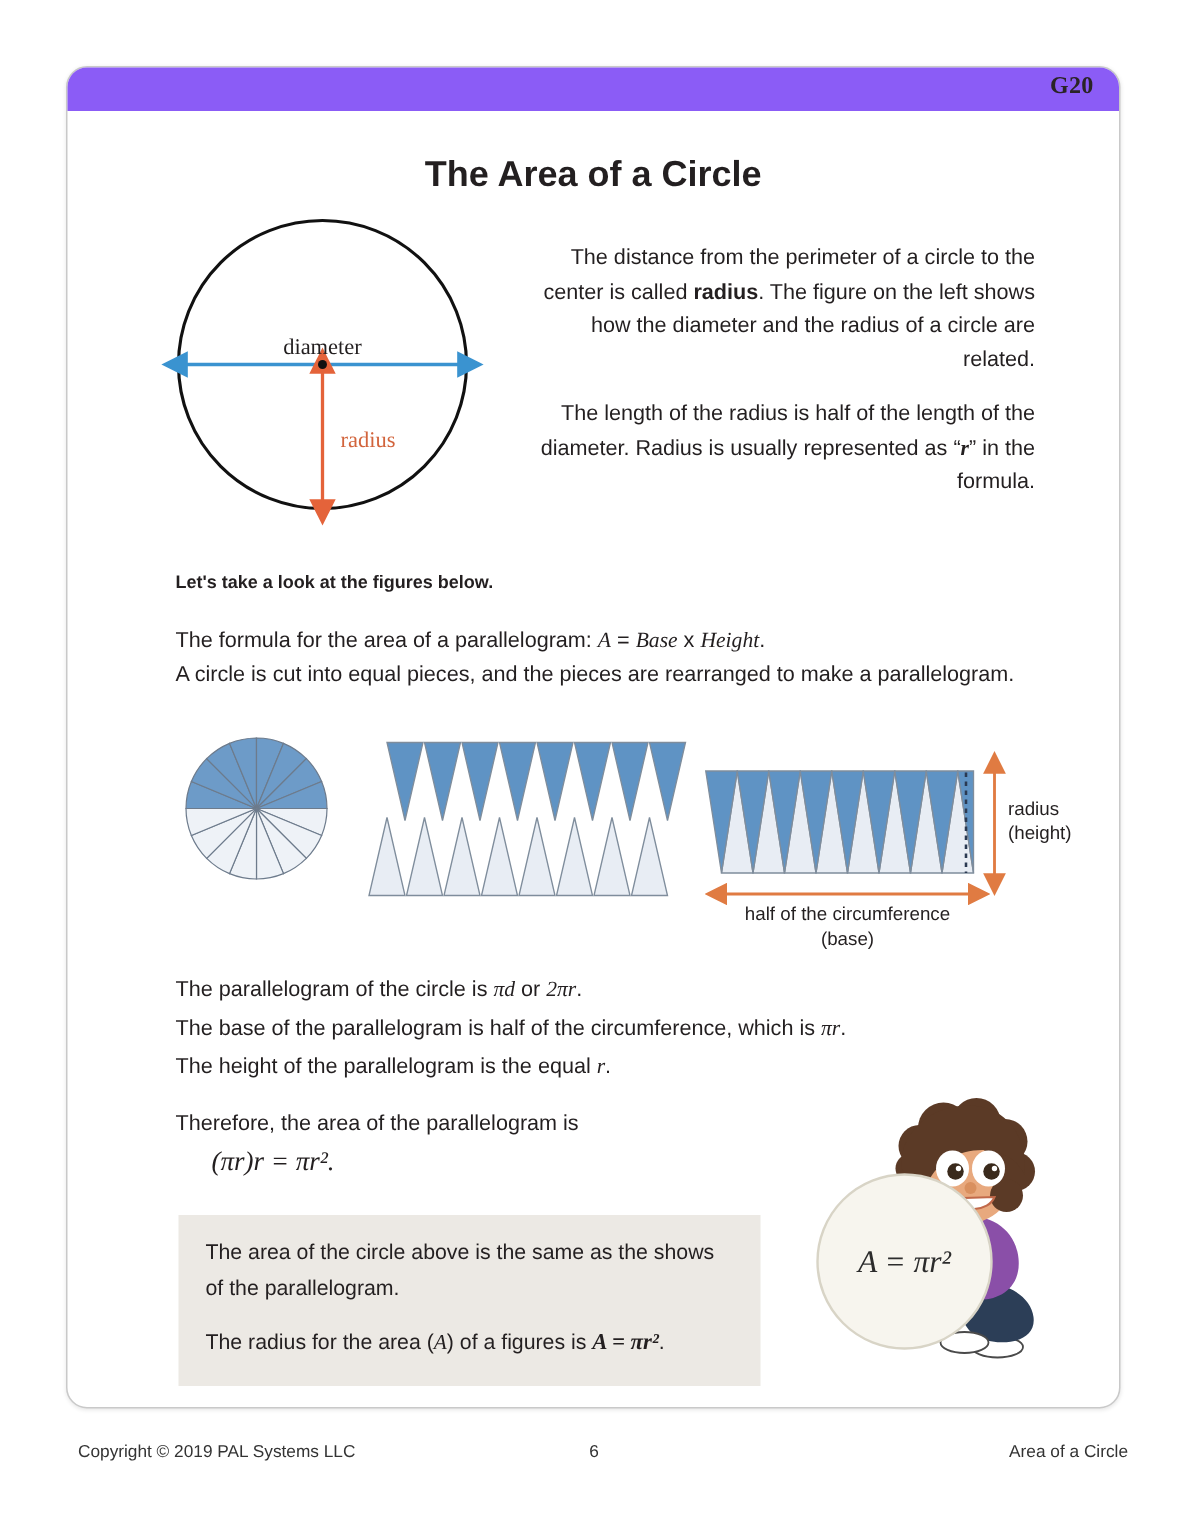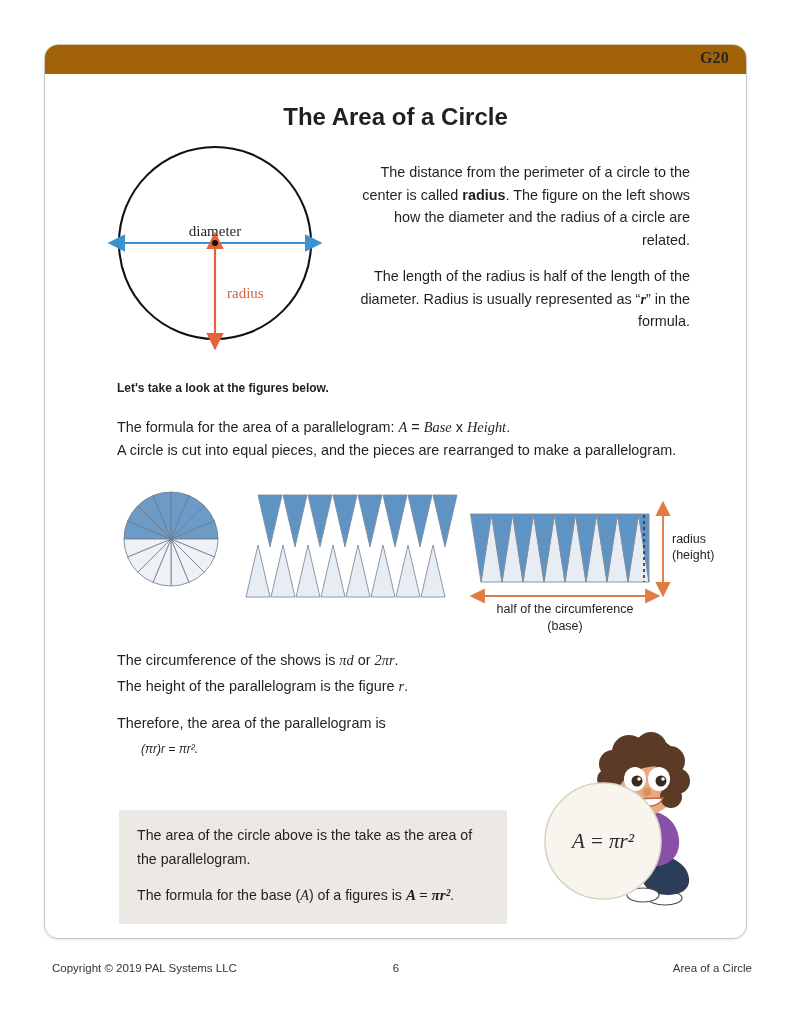--- a/index.html
+++ b/index.html
@@ -29,21 +29,21 @@
     box-sizing: border-box;
     box-shadow: 0 1px 3px rgba(0,0,0,0.10);
   }
 
   .header-bar {
     position: absolute;
     left: 0;
     top: 0;
     width: 100%;
     height: 29px;
-    background: #a16207;
+    background: #8b5cf6;
     border-top-left-radius: 13px;
     border-top-right-radius: 13px;
     box-sizing: border-box;
   }
   .header-code {
     position: absolute;
     right: 17px;
     top: 4px;
     font-size: 16px;
     font-weight: bold;
@@ -135,23 +135,23 @@
     left: 72px;
     top: 603px;
     width: 600px;
     font-size: 14.4px;
     line-height: 25.5px;
   }
   .derive .ln { margin: 0; }
   .derive .gap { height: 12px; }
   .derive .formula-ind {
     padding-left: 24px;
-    font-family: Liberation Sans, sans-serif;
+    font-family: Liberation Serif, serif;
     font-style: italic;
-    font-size: 12px;
+    font-size: 18px;
   }
   .ser { font-family: "Liberation Serif", serif; font-style: italic; }
 
   
   .result-box {
     position: absolute;
     left: 74px;
     top: 765px;
     width: 388px;
     padding: 14px 18px 16px 18px;
@@ -344,34 +344,37 @@
 
         <line x1="6" y1="107" x2="170" y2="107" stroke="#e07b42" stroke-width="1.9" marker-start="url(#orgUp)" marker-end="url(#orgDn)"></line>
         <text x="88" y="124" text-anchor="middle" font-family="Liberation Sans, sans-serif" font-size="12.5" fill="#231f20">half of the circumference</text>
         <text x="88" y="141" text-anchor="middle" font-family="Liberation Sans, sans-serif" font-size="12.5" fill="#231f20">(base)</text>
       </svg>
     </div>
   </div>
 
   <div class="derive">
     <div class="ln">
-      <span>The circumference of the shows is </span><span class="ser">πd</span><span> or </span><span class="ser">2πr</span><span>.</span>
+      <span>The parallelogram of the circle is </span><span class="ser">πd</span><span> or </span><span class="ser">2πr</span><span>.</span>
     </div>
     <div class="ln">
-      <span>The height of the parallelogram is the figure </span><span class="ser">r</span><span>.</span>
+      <span>The base of the parallelogram is half of the circumference, which is </span><span class="ser">πr</span><span>.</span>
+    </div>
+    <div class="ln">
+      <span>The height of the parallelogram is the equal </span><span class="ser">r</span><span>.</span>
     </div>
     <div class="gap"></div>
     <div class="ln">Therefore, the area of the parallelogram is</div>
     <div class="formula-ind">(πr)r = πr².</div>
   </div>
 
   <div class="result-box">
-    <p>The area of the circle above is the take as the area of the parallelogram.</p>
+    <p>The area of the circle above is the same as the shows of the parallelogram.</p>
     <p class="second">
-      <span>The formula for the base (</span><span class="ser">A</span><span>) of a figures is  </span><span class="eq">A = πr²</span><span>.</span>
+      <span>The radius for the area (</span><span class="ser">A</span><span>) of a figures is  </span><span class="eq">A = πr²</span><span>.</span>
     </p>
   </div>
 
   <div class="kid-art">
     <svg width="190" height="190" viewBox="0 0 190 190">
 
       <ellipse cx="128" cy="163" rx="17" ry="7" fill="#ffffff" stroke="#4a4a4a" stroke-width="1.2"></ellipse>
 
       <path d="M104,120 C126,116 150,126 152,143 C154,158 136,163 118,158 C106,154 98,136 104,120 Z" fill="#2c3e57"></path>
 

